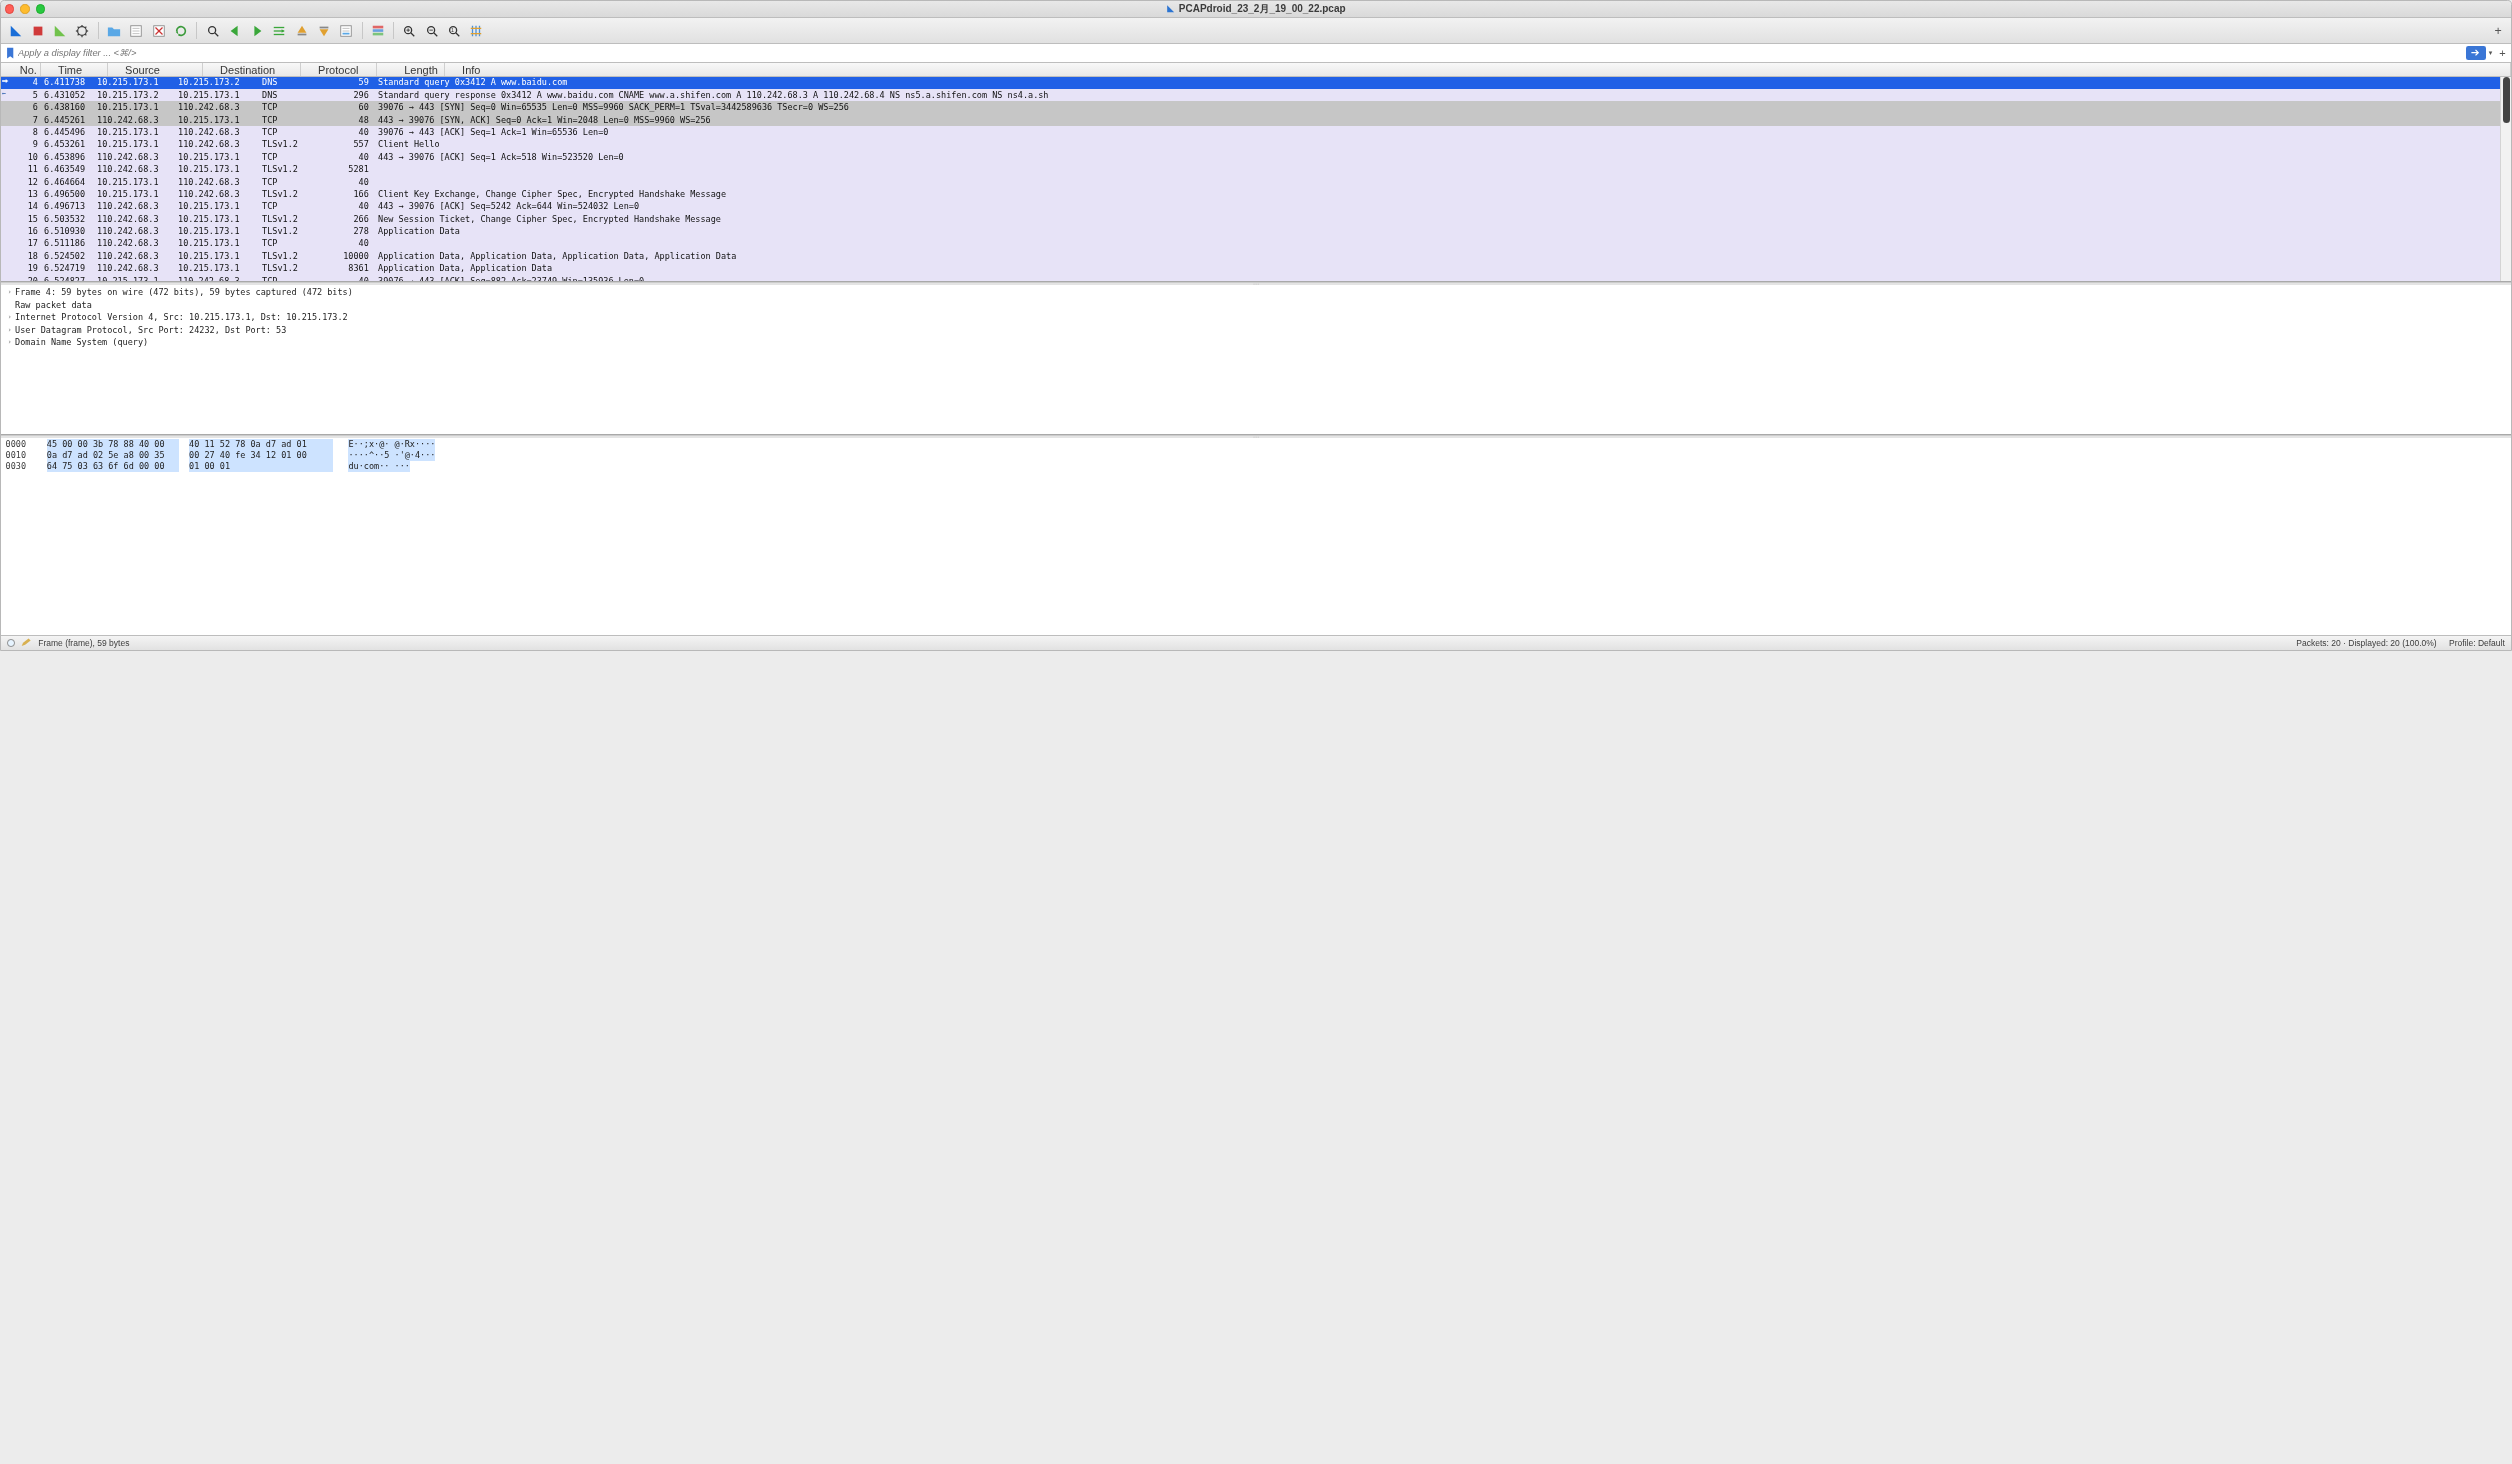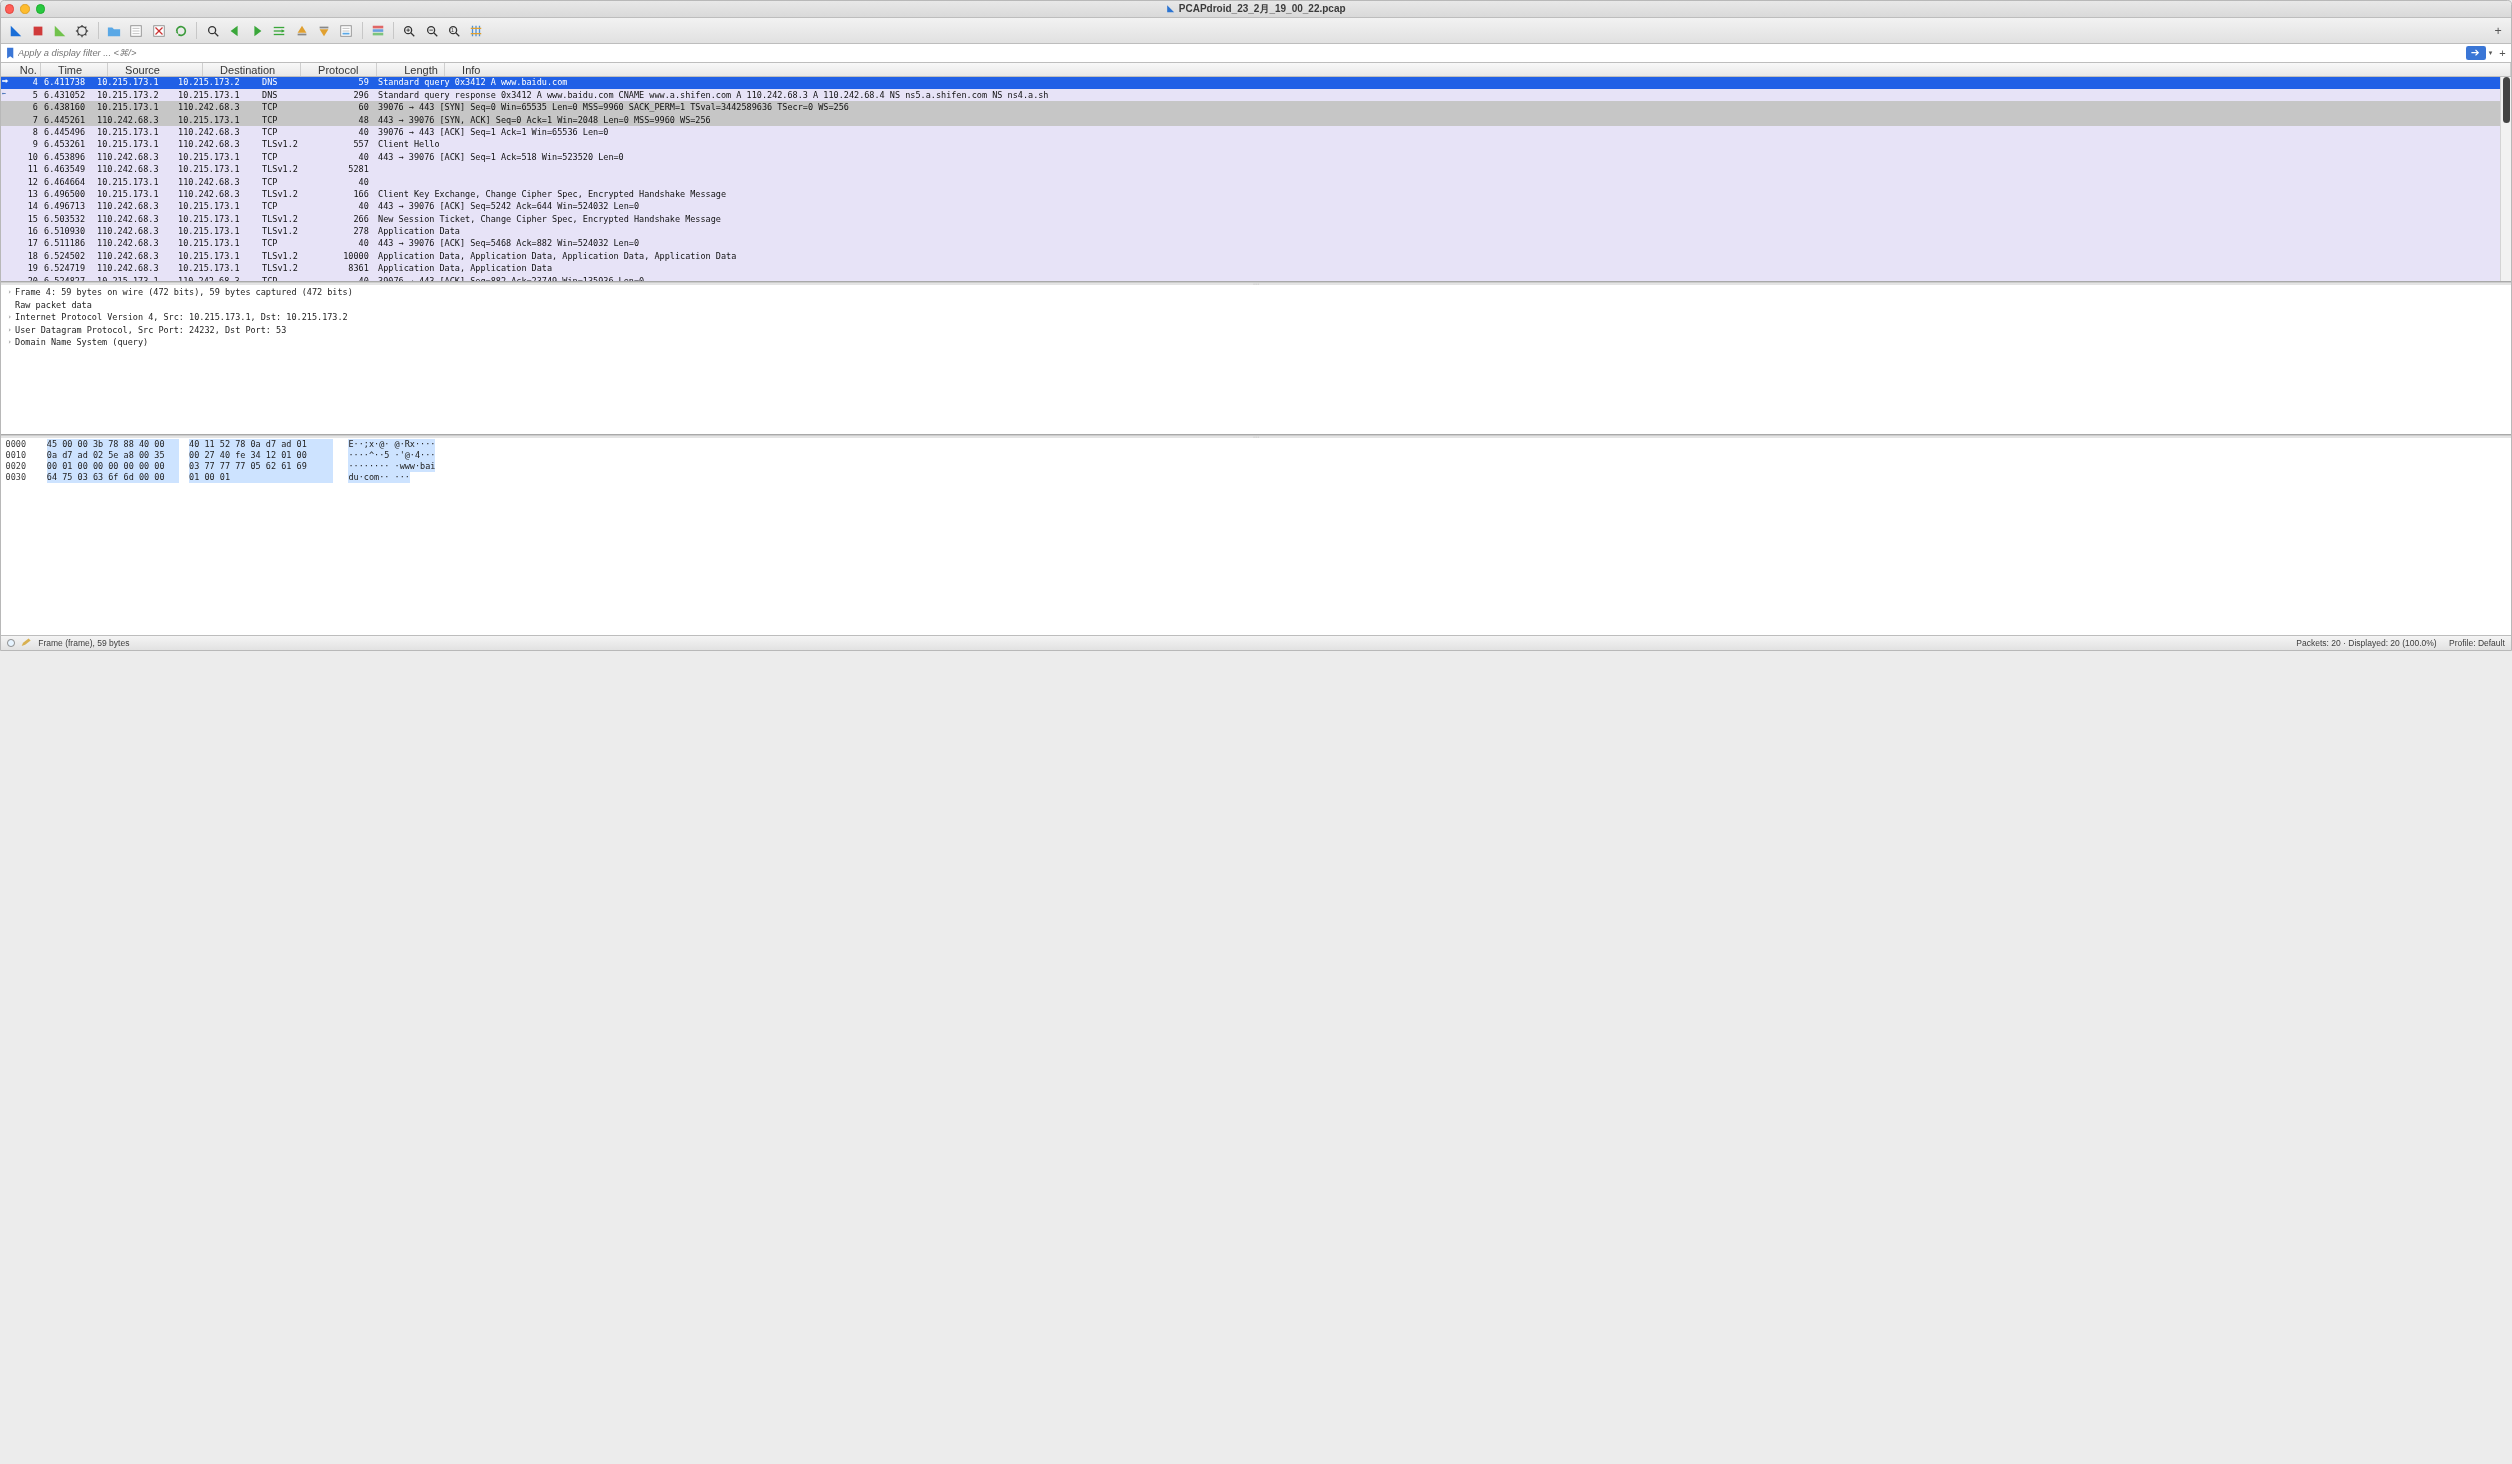--- a/index.html
+++ b/index.html
@@ -541,21 +541,20 @@
           <div class="col-len">278</div>
           <div class="col-info">Application Data</div>
         </div>
         <div class="pl-row row-light">
           <div class="col-no">17</div>
           <div class="col-time">6.511186</div>
           <div class="col-src">110.242.68.3</div>
           <div class="col-dst">10.215.173.1</div>
           <div class="col-proto">TCP</div>
           <div class="col-len">40</div>
-          <div class="col-info">443 → 39076 [ACK] Seq=5468 Ack=882 Win=524032 Len=0</div>
         </div>
         <div class="pl-row row-light">
           <div class="col-no">18</div>
           <div class="col-time">6.524502</div>
           <div class="col-src">110.242.68.3</div>
           <div class="col-dst">10.215.173.1</div>
           <div class="col-proto">TLSv1.2</div>
           <div class="col-len">10000</div>
           <div class="col-info">Application Data, Application Data, Application Data, Application Data</div>
         </div>
@@ -606,21 +605,20 @@
         <span class="tw">›</span>
         <span>Domain Name System (query)</span>
       </div>
     </div>
 
   <div class="splitter-handle">⋯</div>
 
   <div class="hex-pane" id="hex-pane">
       <div class="hex-row"><span class="hex-off">0000</span><span>  </span><span class="hex-b1">45 00 00 3b 78 88 40 00</span><span>  </span><span class="hex-b2">40 11 52 78 0a d7 ad 01</span><span>   </span><span class="hex-ascii">E··;x·@· @·Rx····</span></div>
       <div class="hex-row"><span class="hex-off">0010</span><span>  </span><span class="hex-b1">0a d7 ad 02 5e a8 00 35</span><span>  </span><span class="hex-b2">00 27 40 fe 34 12 01 00</span><span>   </span><span class="hex-ascii">····^··5 ·'@·4···</span></div>
-      <div class="hex-row"><span class="hex-off">0020</span><span>  </span><span class="hex-b1">00 01 00 00 00 00 00 00</span><span>  </span><span class="hex-b2">03 77 77 77 05 62 61 69</span><span>   </span><span class="hex-ascii">········ ·www·bai</span></div>
       <div class="hex-row"><span class="hex-off">0030</span><span>  </span><span class="hex-b1">64 75 03 63 6f 6d 00 00</span><span>  </span><span class="hex-b2">01 00 01</span><span>   </span><span class="hex-ascii">du·com·· ···</span></div>
     </div>
 
   <div class="statusbar">
     <div class="sb-left">
       <div class="sb-dot"></div>
       <svg class="sb-icon" viewBox="0 0 16 12">
           <path fill="#d8b050" d="M1 11 L3 6 L11 0 L14 3 L6 9 Z"></path>
         </svg>
       <span>Frame (frame), 59 bytes</span>

